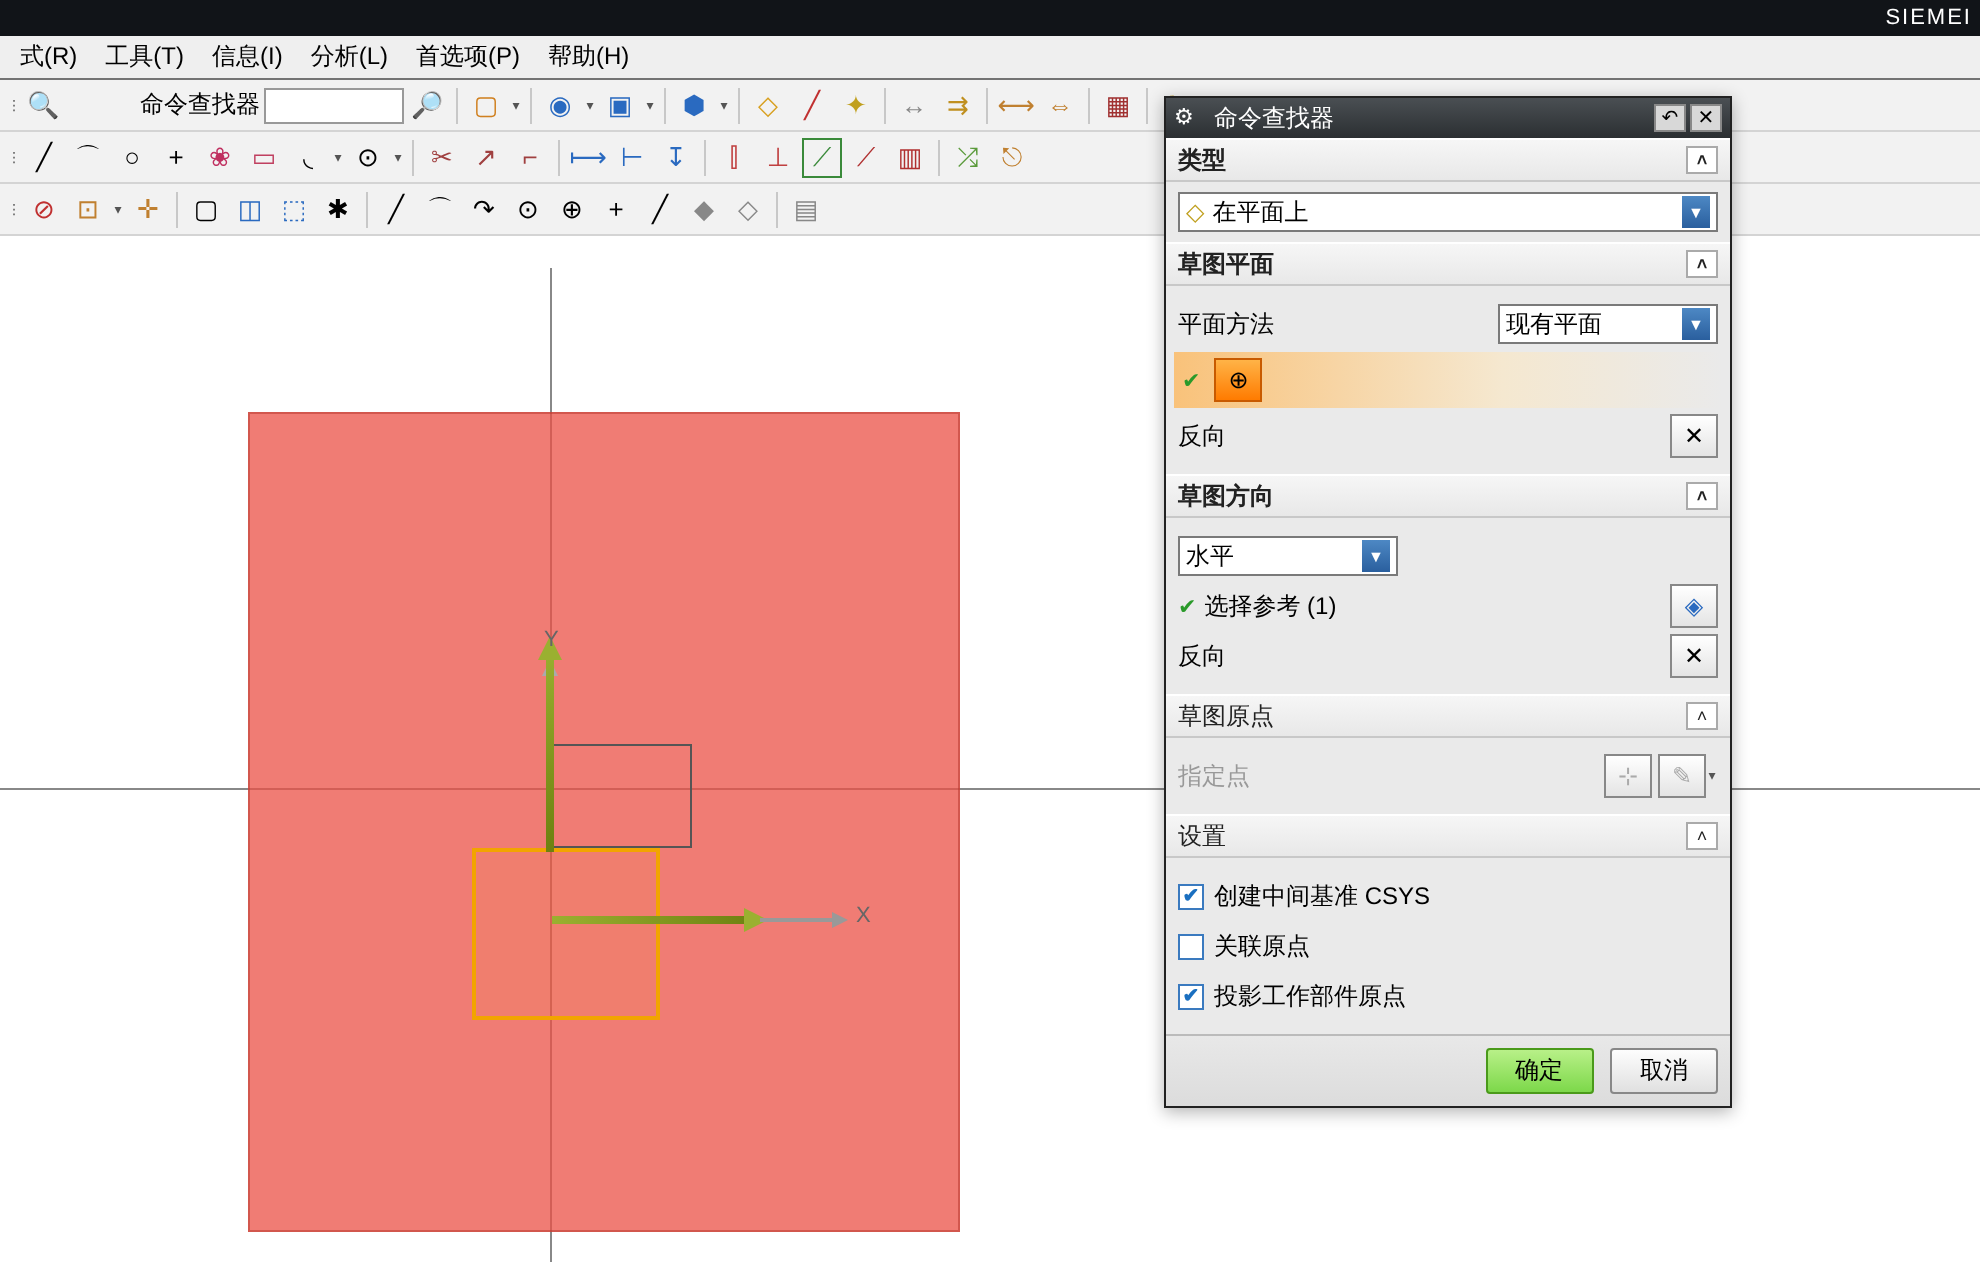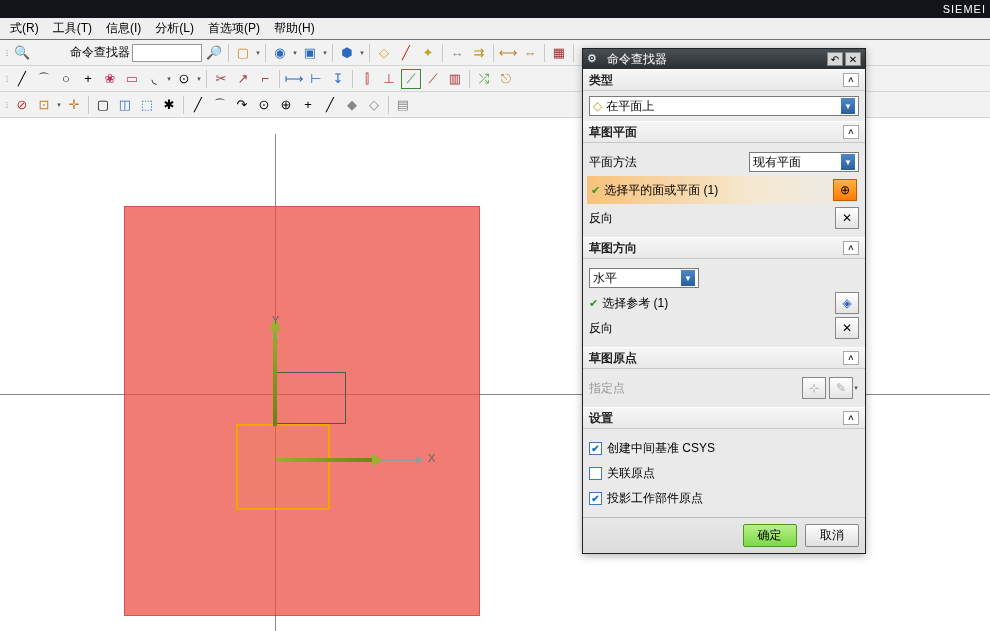--- a/index.html
+++ b/index.html
@@ -52,21 +52,21 @@
 .icon-btn { width: 24px; height: 22px; border: 1px solid #888; background: linear-gradient(#fff,#e4e4e4); display: flex; align-items: center; justify-content: center; font-size: 12px; margin-left: 3px; cursor: pointer; }
 .orange-btn { background: linear-gradient(#ffb347,#ff7b00); border: 1px solid #c85a00; }
 .hl-row { background: linear-gradient(90deg,#f9c27a 0%,#f5e8d0 60%,#eaeaea 100%); padding: 3px 4px; margin: 2px -2px; }
 .check { display: inline-flex; align-items: center; justify-content: center; width: 13px; height: 13px; border: 1px solid #3a7abf; background: #fff; color: #2a7a2a; font-size: 10px; margin-right: 5px; vertical-align: middle; }
 .checked { color: #1a6fc0; font-weight: bold; }
 .green-check { color: #2a9a2a; font-size: 11px; margin-right: 4px; }
 .gray-disabled { color: #999; }
 .dlg-footer { padding: 6px; text-align: right; background: linear-gradient(#e8e8e8,#dcdcdc); border-top: 1px solid #bbb; }
 .dlg-btn { display: inline-block; padding: 2px 14px; font-size: 12px; border: 1px solid #888; border-radius: 2px; background: linear-gradient(#fdfdfd,#e0e0e0); margin-left: 4px; cursor: pointer; }
 .ok-btn { background: linear-gradient(#b8f088,#7dd84a); border-color: #4a9a1a; }
-.sect-hdr.minor { font-weight: bold; text-align: right; }
+.sect-hdr.minor { font-weight: normal; text-align: right; }
 </style>
 </head>
 <body>
 
 <div class="title-bar">
   <span>SIEMEI</span>
 </div>
 
 <div class="menubar">
   <span>式(R)</span>
@@ -208,21 +208,20 @@
   <div class="sect-body">
     <div class="row">
       <span class="row-label">平面方法</span>
       <div class="sel">
         <span>现有平面</span>
         <span class="arr">▼</span>
       </div>
     </div>
     <div class="row hl-row">
       <span class="green-check">✔</span>
-      <span class="row-label">选择平的面或平面 (1)</span>
       <span class="icon-btn orange-btn">⊕</span>
     </div>
     <div class="row">
       <span class="row-label">反向</span>
       <span class="icon-btn">✕</span>
     </div>
   </div>
 
   <div class="sect-hdr">
     <span>草图方向</span>

